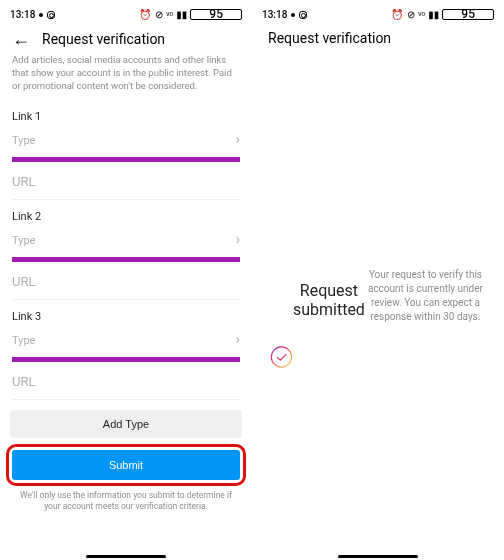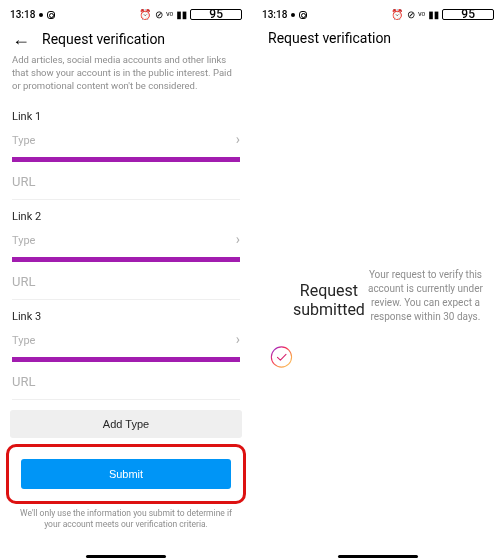--- a/index.html
+++ b/index.html
@@ -57,21 +57,21 @@
   .btn-row { padding: 10px 10px 0 10px; }
   .btn-gray {
     width:100%; background:#efefef; color:#262626; border:none; border-radius:3px;
     padding:8px 0; font-size:11px; text-align:center;
   }
   .btn-blue {
     width:100%; background:#0095f6; color:#fff; border:none; border-radius:3px;
     padding:9px 0; font-size:11px; text-align:center; font-weight:500;
   }
   .highlight-red {
-    border:3px solid #d11; border-radius:10px; padding:12px; margin:6px 6px 2px 6px;
+    border:3px solid #d11; border-radius:10px; padding:3px; margin:6px 6px 2px 6px;
   }
   .footnote { font-size:8.5px; color:#8e8e8e; text-align:center; padding:2px 16px 0 16px; line-height:1.25;}
   .homebar { position:absolute; bottom:2px; left:50%; transform:translateX(-50%); width:80px; height:3px; background:#000; border-radius:2px;}
   
   .right-body { display:flex; flex-direction:row; align-items:center; text-align:center; padding: 0 18px; height:calc(100% - 80px);}
   .check-circle { margin-top:130px; }
   .rs-title { font-size:16px; color:#262626; margin-top:16px; font-weight:400;}
   .rs-text { font-size:10px; color:#8e8e8e; margin-top:8px; line-height:1.4;}
   .right-done-wrap { position:absolute; bottom:26px; left:0; right:0;}
 </style>

